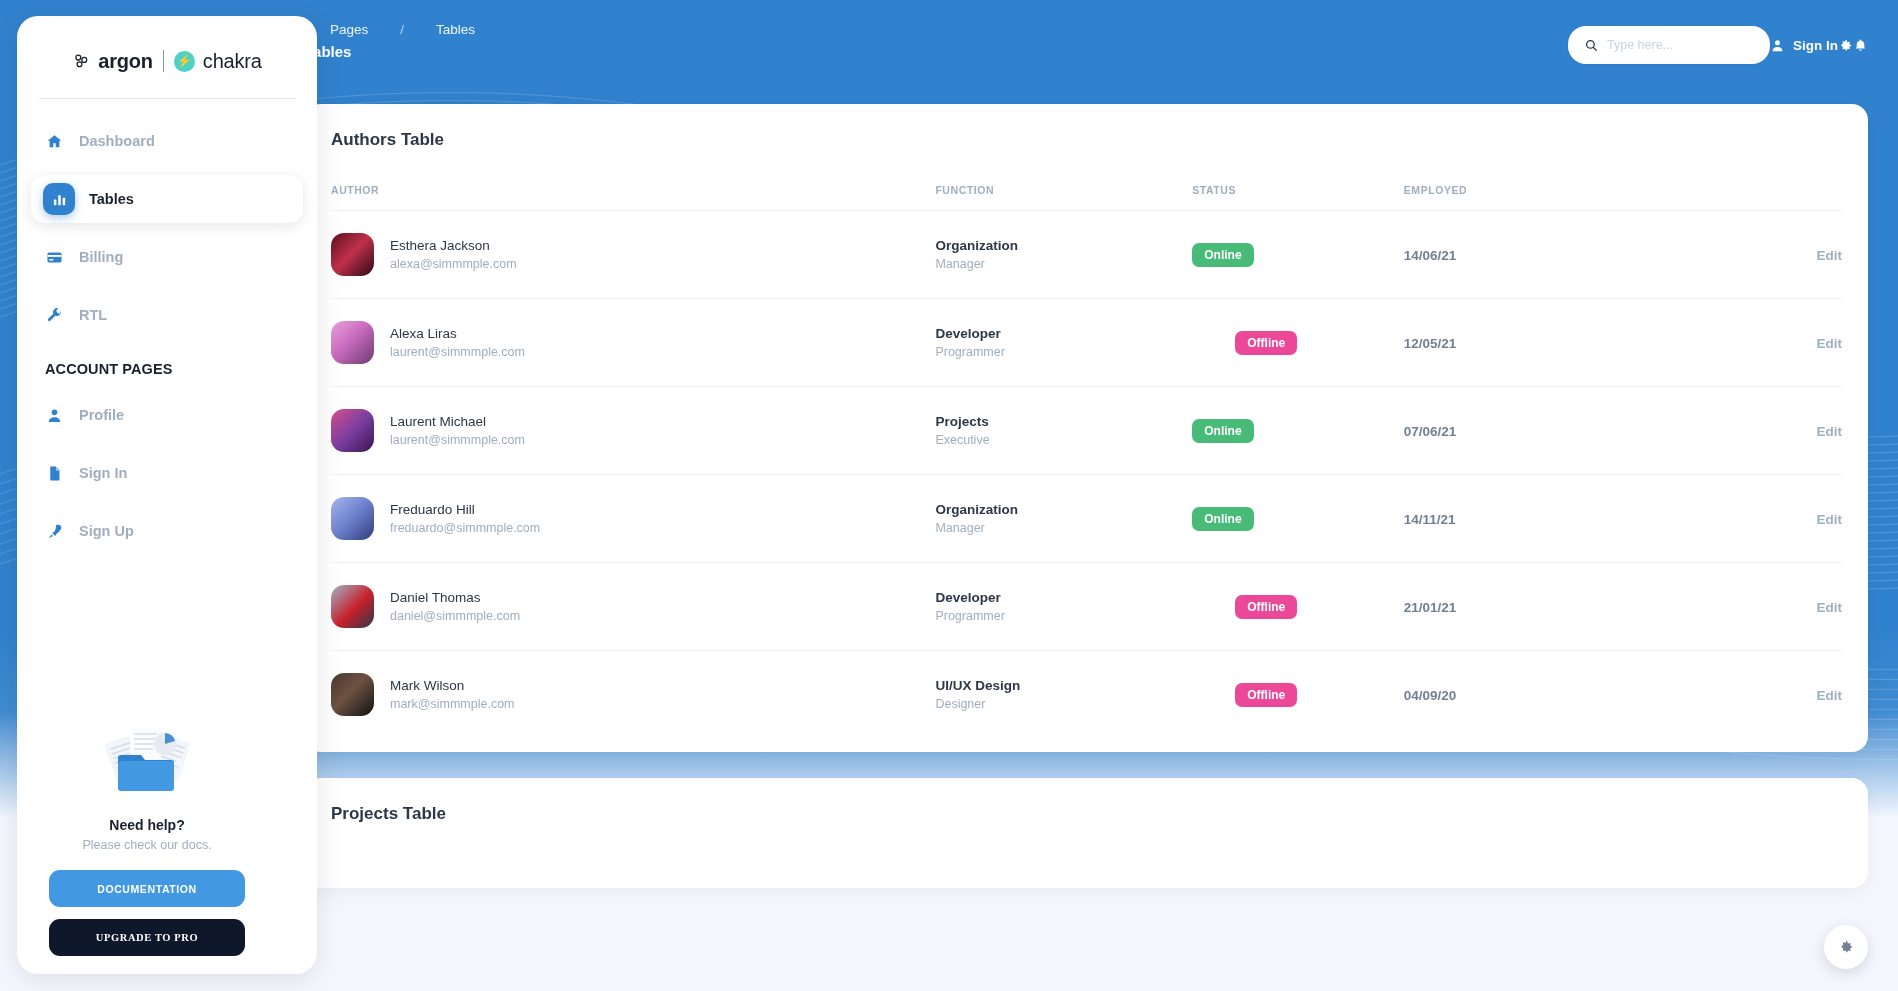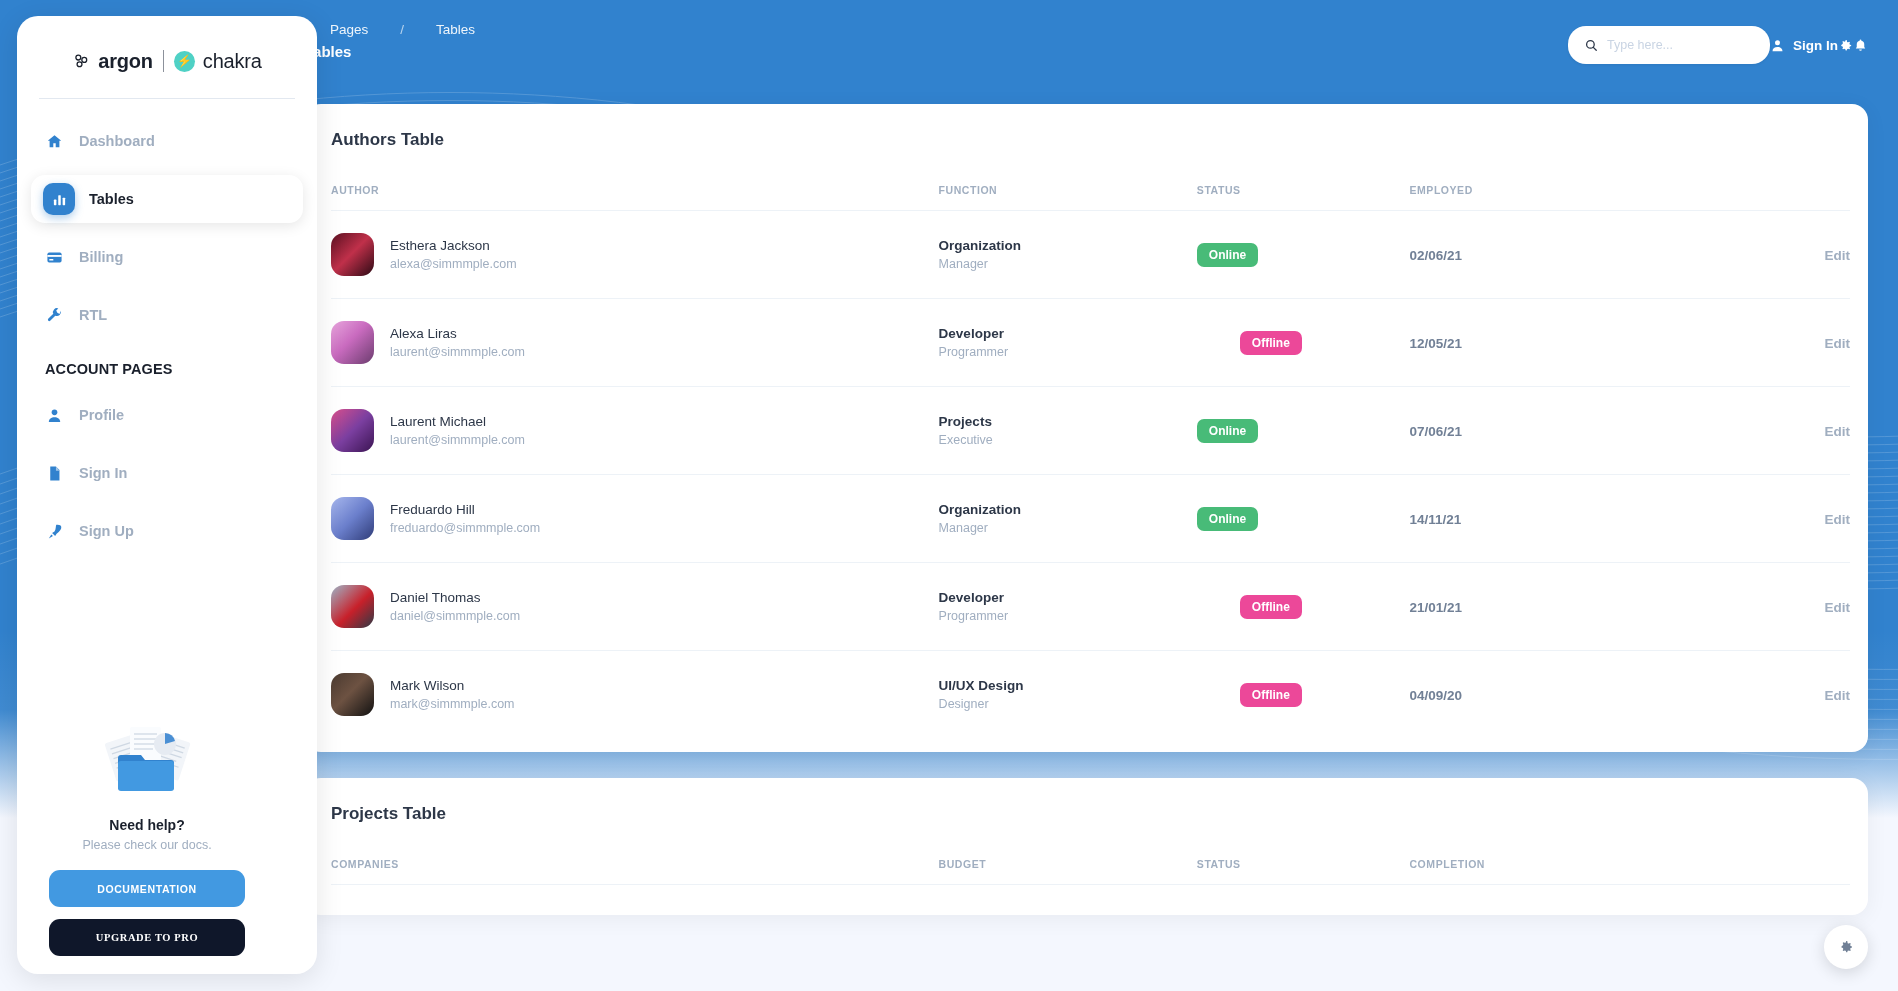--- a/index.html
+++ b/index.html
@@ -140,21 +140,21 @@
   .signin svg { width:15px;height:15px;fill:#fff; }
   .signin-label { font-size:13.5px; font-weight:700; }
   .ico-btn { cursor:pointer; display:flex;align-items:center; }
   .ico-btn svg { width:15px;height:15px;fill:#fff; }
 
   
   .content { position:absolute; left:305px; top:104px; right:30px; z-index:5; }
   .card {
     background:#fff; border-radius:16px;
     box-shadow: 0 4px 22px rgba(0,0,0,0.055);
-    padding: 26px 18px 14px 26px;
+    padding: 26px 26px 14px 26px;
     margin-bottom: 26px;
   }
   .card-title { font-size:17px; font-weight:700; color:#2d3748; margin-bottom:34px; }
 
   table { width:100%; border-collapse:collapse; table-layout:fixed; }
   th {
     text-align:left; font-size:10.5px; font-weight:700; color:#a0aec0;
     letter-spacing:.55px; padding: 0 0 14px 0;
     border-bottom:1px solid #edf2f7;
   }
@@ -445,21 +445,21 @@
               </div>
             </td>
             <td class="col-function">
               <div class="f-main">Organization</div>
               <div class="f-sub">Manager</div>
             </td>
             <td class="col-status">
               <span class="badge online">Online</span>
             </td>
             <td class="col-employed">
-              <span class="date">02/06/21</span>
+              <span class="date">14/06/21</span>
             </td>
             <td class="col-action">
               <span class="edit">Edit</span>
             </td>
           </tr>
 
           <tr>
             <td class="col-author">
               <div class="author-cell">
                 <div class="avatar" style="background:linear-gradient(135deg,#e8a6dd 0%,#c96bbf 45%,#6b3c6e 100%)"></div>
@@ -583,31 +583,20 @@
               <span class="edit">Edit</span>
             </td>
           </tr>
 
         </tbody>
       </table>
     </section>
 
     <section class="card" style="padding-bottom:30px;">
       <h2 class="card-title">Projects Table</h2>
-      <table>
-        <thead>
-          <tr>
-            <th class="col-author">COMPANIES</th>
-            <th class="col-function">BUDGET</th>
-            <th class="col-status">STATUS</th>
-            <th class="col-employed">COMPLETION</th>
-            <th class="col-action"></th>
-          </tr>
-        </thead>
-      </table>
     </section>
 
   </main>
 
   <div class="fab">
     <svg viewBox="0 0 24 24">
       <path d="M12 8.2a3.8 3.8 0 1 0 0 7.6 3.8 3.8 0 0 0 0-7.6zm9 4.6v-1.6l-2.1-.6a7 7 0 0 0-.7-1.7l1-1.9-1.1-1.1-1.9 1a7 7 0 0 0-1.7-.7L13.9 3h-1.6l-.6 2.1a7 7 0 0 0-1.7.7l-1.9-1L7 5.9l1 1.9a7 7 0 0 0-.7 1.7L5.2 11.2v1.6l2.1.6a7 7 0 0 0 .7 1.7l-1 1.9 1.1 1.1 1.9-1a7 7 0 0 0 1.7.7l.6 2.1h1.6l.6-2.1a7 7 0 0 0 1.7-.7l1.9 1 1.1-1.1-1-1.9a7 7 0 0 0 .7-1.7z"></path>
     </svg>
   </div>
 

